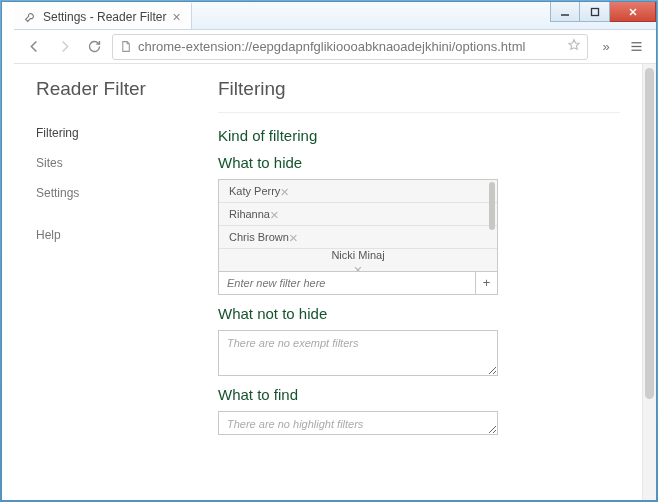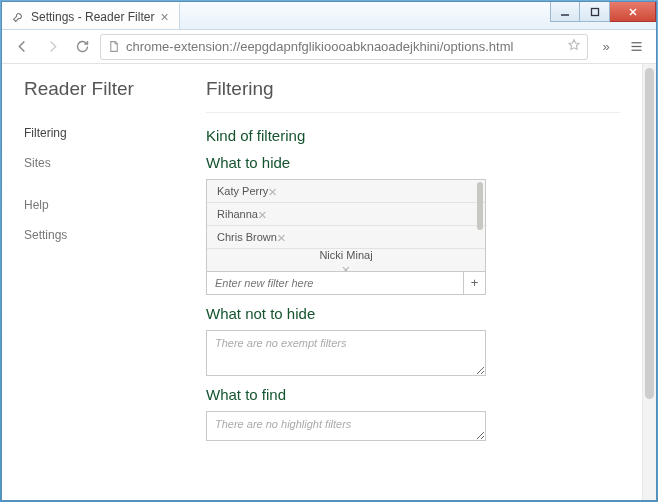--- a/index.html
+++ b/index.html
@@ -1,17 +1,17 @@
 <!DOCTYPE html>
 <html><head>
 <meta charset="utf-8">
 <style>
   * { box-sizing: border-box; margin: 0; padding: 0; }
   body { width: 658px; height: 502px; font-family: "Segoe UI", Arial, sans-serif; background: linear-gradient(#6badd8, #4f95c6); padding: 1px; overflow: hidden; }
-  .window { width: 656px; height: 500px; background: #fff; border: 1px solid #5a8fb5; display: flex; flex-direction: column; }
+  .window { width: 656px; height: 500px; background: #fff; border: 1px solid #5a8fb5; display: flex; flex-direction: column; padding-left: 12px; }
   .titlebar { height: 28px; background: linear-gradient(#f7fbff, #e8f2fa); display: flex; align-items: stretch; border-bottom: 1px solid #c8d8e6; }
   .tab { display: flex; align-items: center; gap: 6px; padding: 0 10px; background: #fdfdfd; border-right: 1px solid #c8d8e6; border-top: 2px solid transparent; position: relative; font-size: 12px; color: #444; min-width: 160px; }
   .tab .ticon svg { width: 13px; height: 13px; display: block; }
   .tab .close { margin-left: auto; color: #888; font-size: 14px; line-height: 1; }
   .winbtns { margin-left: auto; display: flex; align-items: flex-start; }
   .winbtn { width: 30px; height: 20px; border: 1px solid #9cb8d0; border-top: none; display: flex; align-items: center; justify-content: center; font-size: 11px; background: linear-gradient(#f0f6fb,#d9e8f3); color: #334; }
   .winbtn + .winbtn { border-left: none; }
   .winbtn.closebtn { background: linear-gradient(#e67a6b,#cf4a37); color: #fff; width: 46px; border-color:#a33; }
   .winbtn.closebtn svg, .winbtn svg { width: 10px; height: 10px; }
   .toolbar { height: 34px; display: flex; align-items: center; gap: 6px; padding: 0 8px; border-bottom: 1px solid #e3e3e3; }
@@ -120,22 +120,22 @@
         </svg>
       </div>
   </div>
 
   <div class="content">
     <div class="page">
       <div class="sidebar">
         <div class="apptitle">Reader Filter</div>
         <div class="navitem active">Filtering</div>
         <div class="navitem">Sites</div>
+        <div class="navitem">Settings</div>
         <div class="navitem" style="margin-top:12px">Help</div>
-        <div class="navitem">Settings</div>
       </div>
 
       <div class="main">
         <div class="pagetitle">Filtering</div>
 
         <div class="section-label">Kind of filtering</div>
 
         <div class="section-label">What to hide</div>
         <div class="filterbox">
           <div class="filter-scroll">
@@ -162,20 +162,20 @@
           </div>
           <div class="fb-scrollbar">
               <div class="thumb"></div>
             </div>
         </div>
 
         <div class="section-label">What not to hide</div>
         <div class="textarea">There are no exempt filters</div>
 
         <div class="section-label">What to find</div>
-        <div class="textarea" style="height:30px">There are no highlight filters</div>
+        <div class="textarea" style="height:24px">There are no highlight filters</div>
       </div>
     </div>
     <div class="page-scrollbar">
         <div class="thumb"></div>
       </div>
   </div>
 </div>
 
 </body></html>

